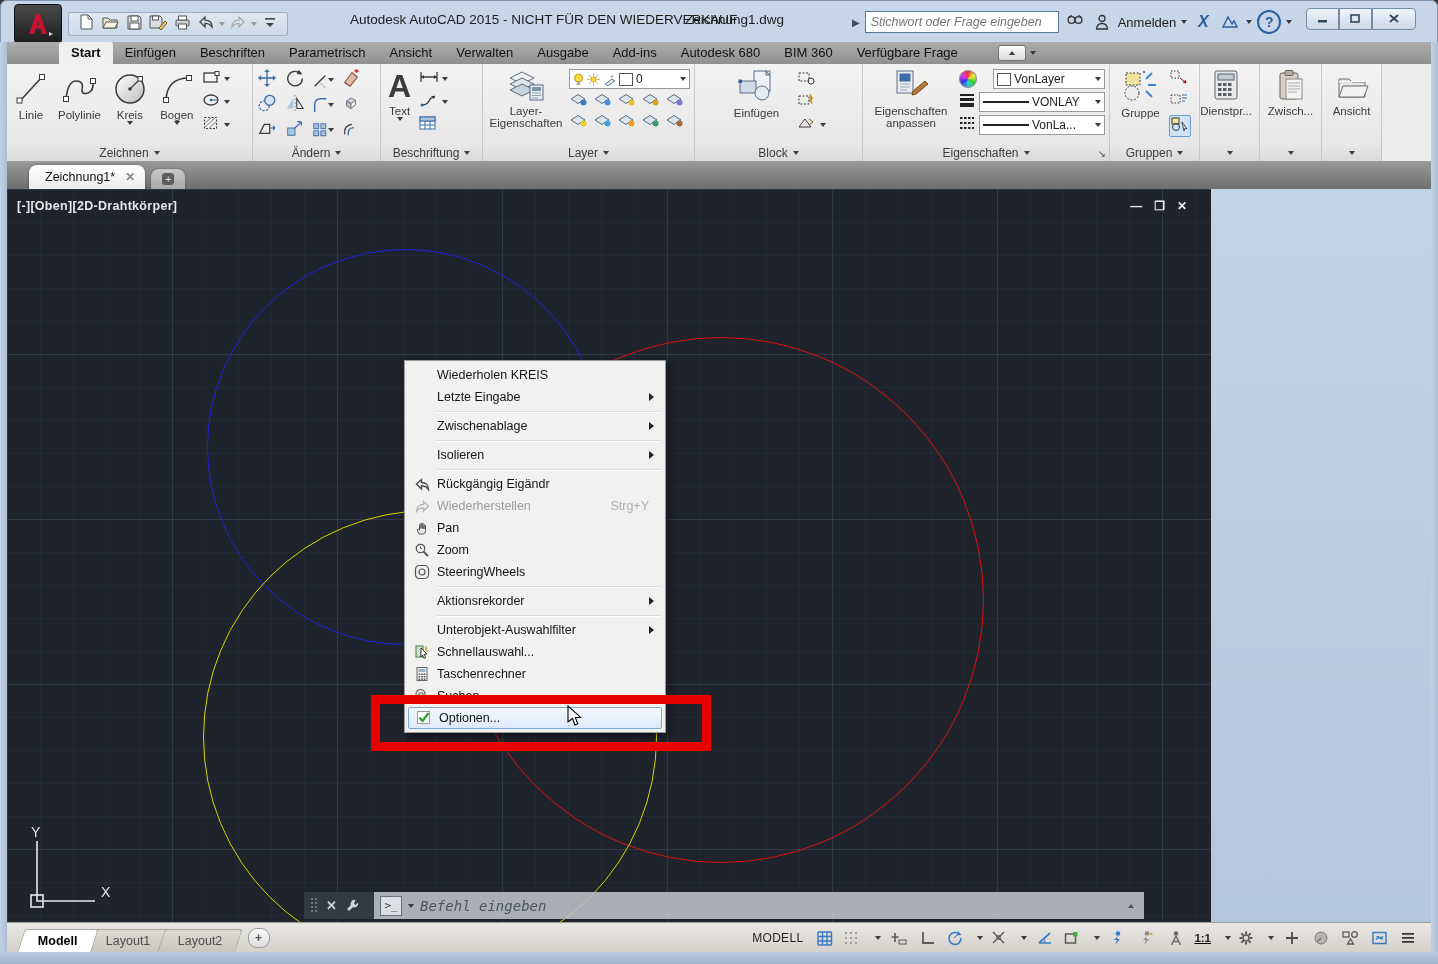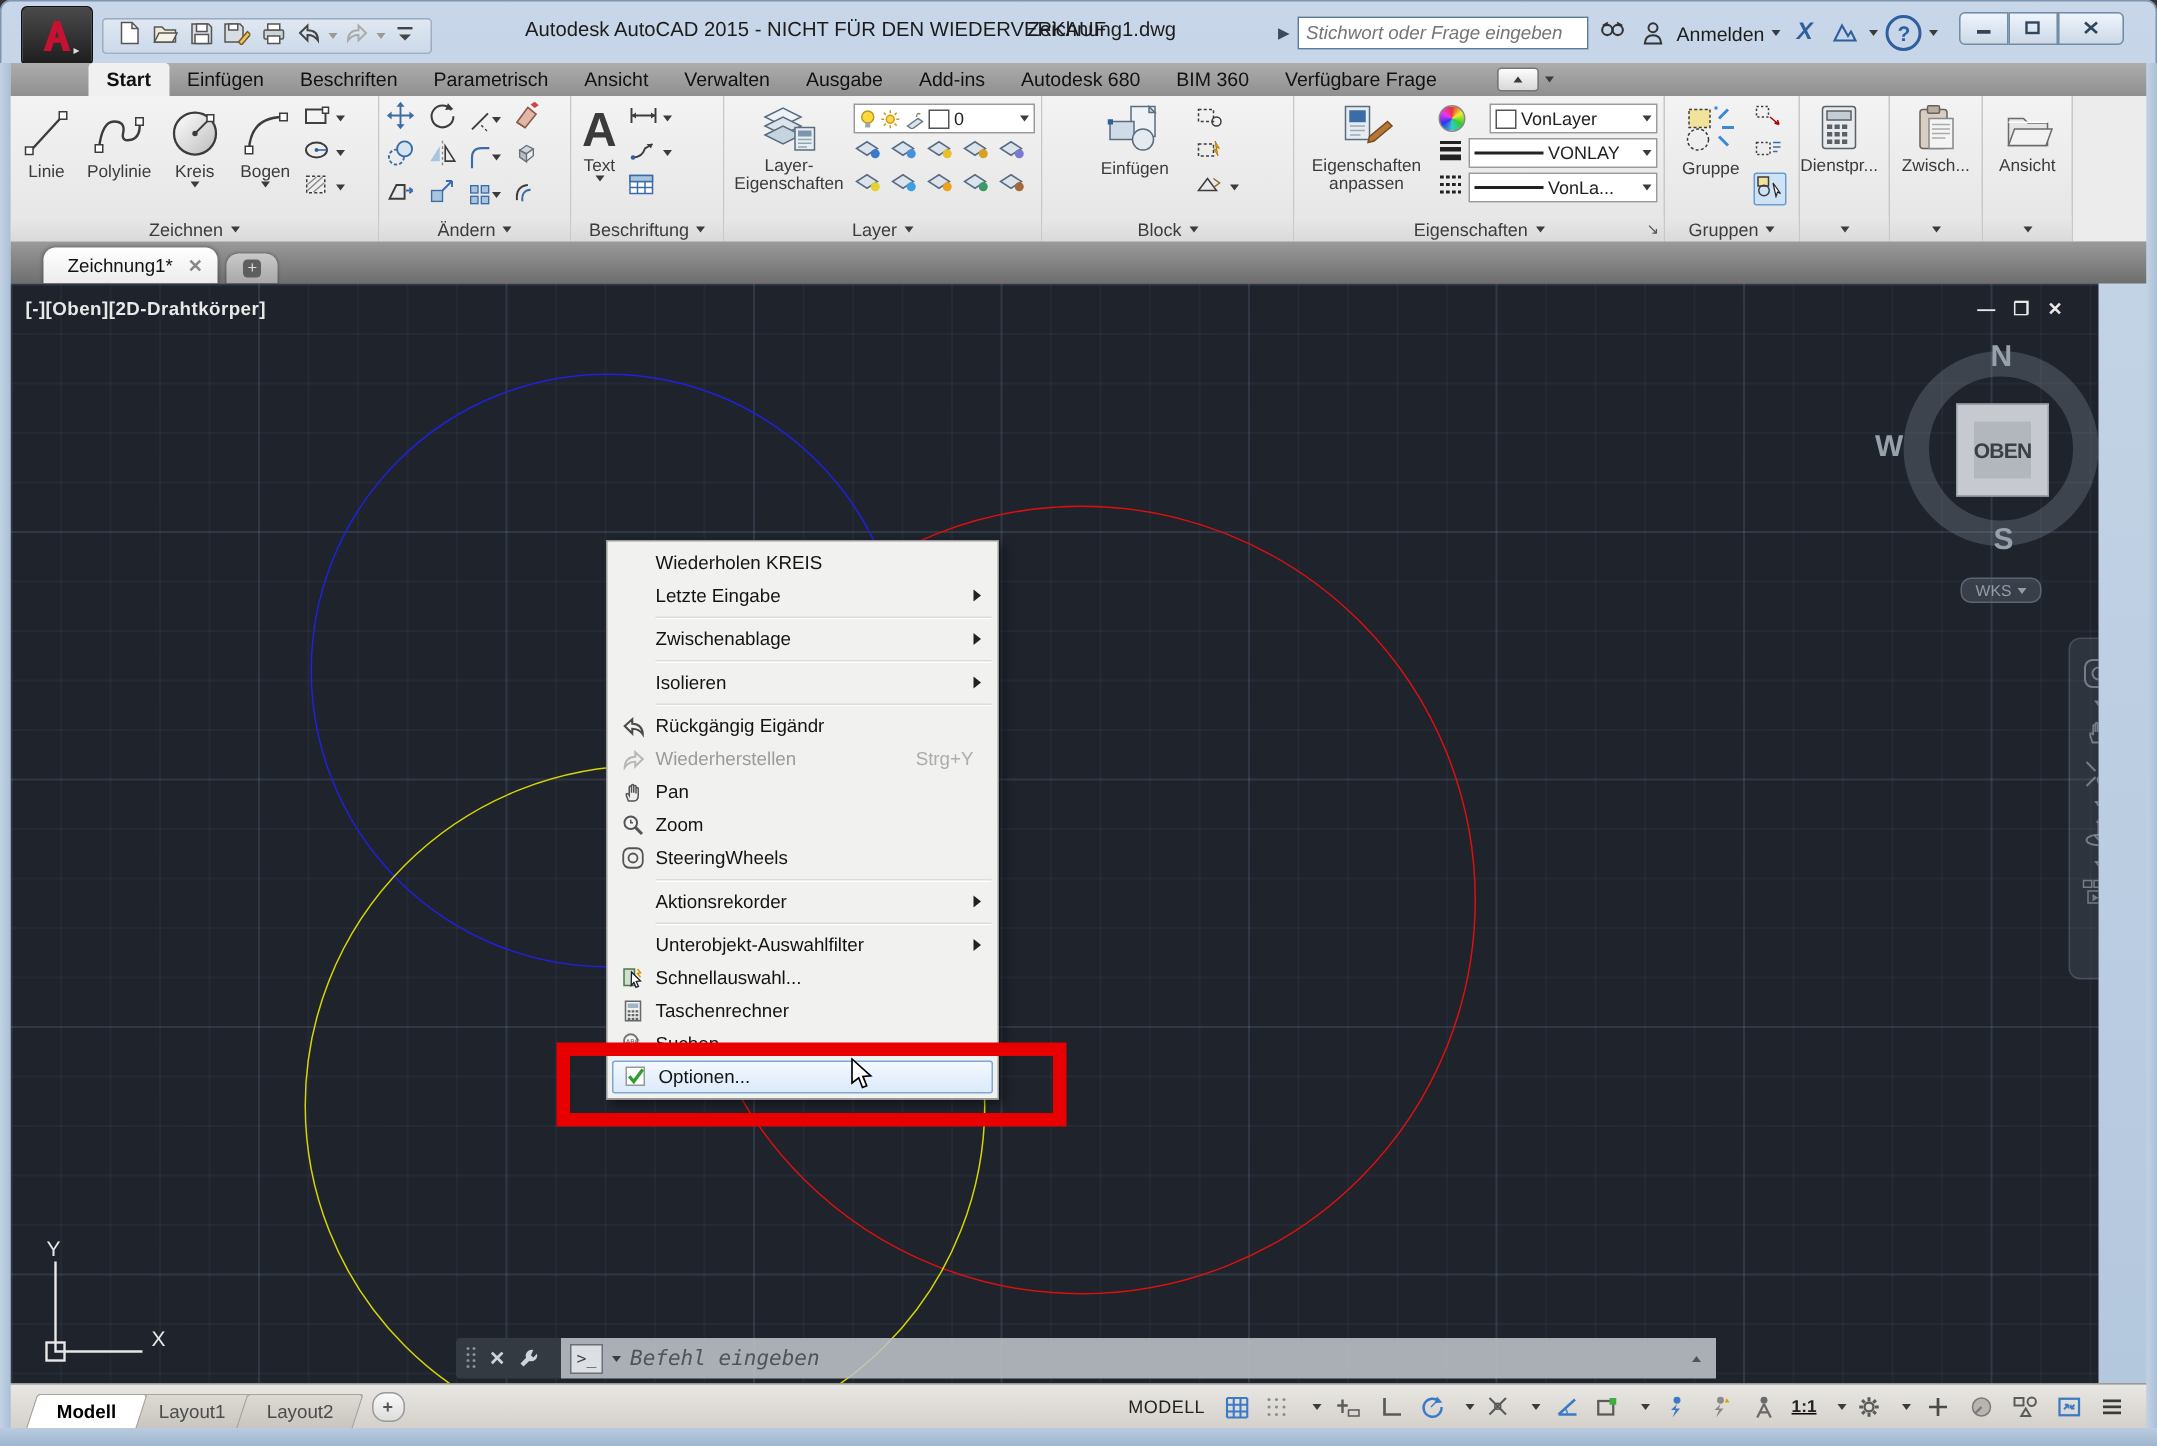--- a/index.html
+++ b/index.html
@@ -54,21 +54,21 @@
   .launcher{position:absolute;right:3px;bottom:2px;font-size:10px;color:#555;}
   
   #filetabs{position:absolute;left:7px;top:161px;width:1424px;height:28px;background:linear-gradient(#9a9a9a,#6e6e6e);display:flex;align-items:flex-end;padding-left:22px;box-sizing:border-box;}
   .ftab{height:24px;background:linear-gradient(#ffffff,#ececec);border-radius:8px 8px 0 0;display:flex;align-items:center;
     padding:0 10px 0 16px;font-size:12.5px;color:#111;gap:10px;box-shadow:0 0 3px rgba(0,0,0,.4);}
   .ftab .x{color:#888;font-size:12px;font-weight:bold;}
   .ftab-plus{height:20px;width:34px;background:linear-gradient(#c9c9c9,#a8a8a8);border-radius:8px 8px 0 0;margin-left:6px;
     display:flex;align-items:center;justify-content:center;box-shadow:0 0 2px rgba(0,0,0,.35);}
   .ftab-plus .p{width:12px;height:12px;border-radius:3px;background:#5e5e5e;color:#ddd;font-size:11px;line-height:12px;text-align:center;}
   
-  #canvas{position:absolute;left:7px;top:189px;width:1392px;height:733px;background-color:#1e232c;overflow:hidden;
+  #canvas{position:absolute;left:7px;top:189px;width:1204px;height:733px;background-color:#1e232c;overflow:hidden;
     background-image:
       linear-gradient(rgba(130,150,185,.13) 1px,transparent 1px),
       linear-gradient(90deg,rgba(130,150,185,.13) 1px,transparent 1px),
       linear-gradient(rgba(130,150,185,.06) 1px,transparent 1px),
       linear-gradient(90deg,rgba(130,150,185,.06) 1px,transparent 1px);
     background-size:165px 165px,165px 165px,33px 33px,33px 33px;}
   .circle{position:absolute;border-radius:50%;}
   #vp-label{position:absolute;left:10px;top:10px;color:#e8e8e8;font-size:12.5px;font-weight:bold;letter-spacing:.3px;}
   #vp-winbtns{position:absolute;right:24px;top:10px;color:#e8e8e8;font-size:12px;display:flex;gap:12px;font-weight:bold;}
   

